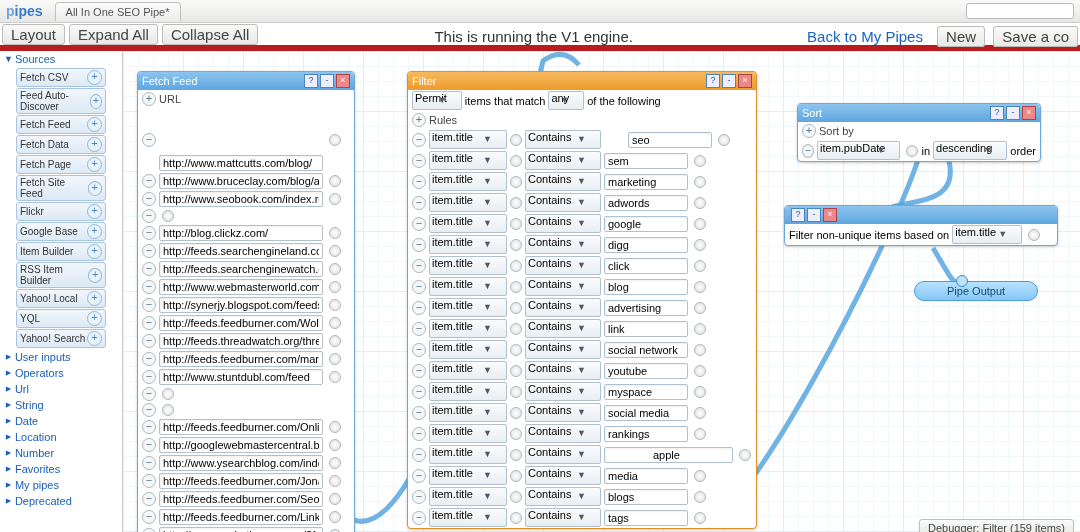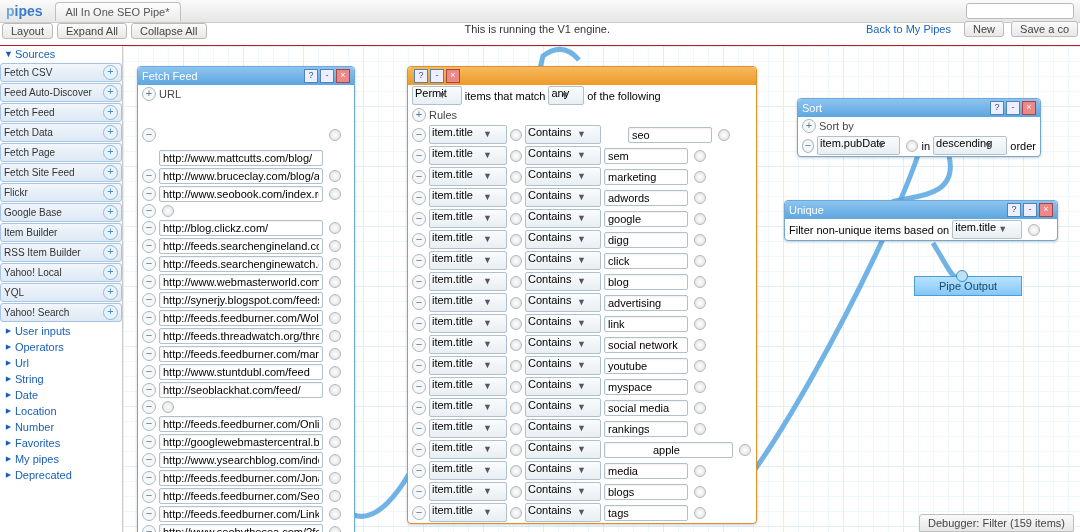--- a/index.html
+++ b/index.html
@@ -2,51 +2,51 @@
 <html><head>
 <meta charset="utf-8">
 <style>
 html,body{margin:0;padding:0;font-family:Arial,Helvetica,sans-serif;font-size:11px;background:#f5f5f3;width:1080px;height:532px;overflow:hidden}
 .top{display:flex;align-items:center;height:22px;background:linear-gradient(#fafafa,#e6e6e4);border-bottom:1px solid #ccc}
 .logo{font-size:14px;font-weight:bold;color:#3a7cc7;padding:0 6px;display:flex;align-items:center}
 .logo .first{color:#6fa8dc}
 .tab{display:inline-block;background:linear-gradient(#fdfdfd,#ebebe9);border:1px solid #bfbfbf;border-bottom:none;border-radius:4px 4px 0 0;padding:3px 10px;margin-left:6px;font-size:11px;color:#555}
 .topright{margin-left:auto;margin-right:6px}
 .topright input{width:100px;border:1px solid #bbb;border-radius:3px;padding:1px 3px;font-size:11px}
-.bar2{display:flex;align-items:flex-start;height:22px;background:#fff;border-bottom:1px solid #b91c1c;font-size:11px}
+.bar2{display:flex;align-items:flex-end;height:22px;background:#fff;border-bottom:6px solid #b91c1c;font-size:15px}
 .btn2{background:linear-gradient(#fafafa,#e8e8e6);border:1px solid #bbb;border-radius:3px;padding:1px 8px;margin:0 2px;cursor:pointer;color:#444}
 .bar2 .center{flex:1;text-align:center;color:#333}
 .bar2 .right a{color:#1a63bf;text-decoration:none;margin-right:8px}
 .main{display:flex;height:488px}
 .sidebar{width:122px;background:#fff;border-right:1px solid #ccc;overflow:hidden}
 .cat{display:flex;align-items:center;padding:2px 4px;font-size:11px;color:#1a5fb4;cursor:pointer}
 .cat .tri{color:#1a5fb4;margin-right:2px;font-size:9px}
 .cat.collapsed .tri{transform:rotate(-90deg);display:inline-block}
-.mod{display:flex;align-items:center;justify-content:space-between;background:linear-gradient(#f1f6fb,#dde9f5);border:1px solid #a8c4e0;border-radius:3px;margin:1px 0;padding:1px 3px;font-size:10px;color:#333;cursor:pointer}
+.mod{display:flex;align-items:center;justify-content:space-between;background:linear-gradient(#f1f6fb,#dde9f5);border:1px solid #a8c4e0;border-radius:3px;margin:1px 16px;padding:1px 3px;font-size:10px;color:#333;cursor:pointer}
 .mod .plus{width:13px;height:13px;border:1px solid #8fb8da;border-radius:50%;background:#e9f3fb;color:#4a88c7;font-size:11px;line-height:11px;text-align:center}
 .canvas{flex:1;position:relative;background:#fff;background-image:linear-gradient(#e2eef5 1px,transparent 1px),linear-gradient(90deg,#e2eef5 1px,transparent 1px),linear-gradient(#f1f8fb 1px,transparent 1px),linear-gradient(90deg,#f1f8fb 1px,transparent 1px);background-size:60px 60px,60px 60px,15px 15px,15px 15px;overflow:hidden}
 svg.wires{position:absolute;left:0;top:0;width:100%;height:100%;pointer-events:none}
 .panel{position:absolute;background:#fff;border:1px solid #6fa8d8;border-radius:4px;box-shadow:0 1px 3px rgba(0,0,0,.2)}
 .panel.orange{border-color:#e09028}
 .ph{height:18px;display:flex;align-items:center;padding:0 4px;background:linear-gradient(#8dc4ef,#5da6e0);border-radius:4px 4px 0 0;color:#fff;font-size:11px}
 .panel.orange .ph{background:linear-gradient(#f6b95f,#ee9a2a)}
 .ph .title{flex:1}
 .ph .ic{width:12px;height:12px;margin-left:2px;background:#eef;border:1px solid #4c86b8;font-size:9px;line-height:10px;text-align:center;color:#2c5a8a;cursor:pointer}
 .ph .close{background:#e88;border-color:#a44;color:#fff}
 .sub{display:flex;align-items:center;padding:2px 4px;font-size:11px;color:#444}
 .plusc{width:12px;height:12px;border:1px solid #a8b8c2;border-radius:50%;background:#f5f7f8;color:#5a7a8c;font-size:11px;line-height:10px;text-align:center;margin-right:3px;cursor:pointer}
 .row{display:flex;align-items:center;padding:1px 4px;gap:3px}
 .minusc{width:12px;height:12px;border:1px solid #a8b8c2;border-radius:50%;background:#f5f7f8;color:#5a7a8c;font-size:11px;line-height:10px;text-align:center;cursor:pointer}
 .inp{border:1px solid #b0c0cc;border-radius:2px;padding:1px 3px;font-size:11px;background:#fff;box-shadow:inset 1px 1px 2px rgba(0,0,0,.06)}
 .sel{border:1px solid #b0c0cc;border-radius:2px;padding:0 2px;font-size:11px;background:linear-gradient(#fafcfd,#e8eef2);height:17px;position:relative}
 .sel .arrow{position:absolute;right:2px;top:3px;font-size:9px;color:#556}
 .sel span{padding-right:12px}
 .dot{width:10px;height:10px;border:1px solid #b0b8bc;border-radius:50%;background:radial-gradient(#fff,#ddd);flex:none}
 .dot.right{margin-left:3px}
-.pipeout{position:absolute;background:linear-gradient(#b8e2ff,#84c8f5);border:1px solid #4a9dd6;border-radius:0;padding:3px 24px;font-size:11px;color:#174a6e;cursor:pointer}
+.pipeout{position:absolute;background:linear-gradient(#b8e2ff,#84c8f5);border:1px solid #4a9dd6;border-radius:10px;padding:3px 32px;font-size:11px;color:#174a6e;cursor:pointer}
 .node-handle{position:absolute;width:10px;height:10px;border:1px solid #3a8cc8;background:#bfe2f8;border-radius:50%}
 .debugger{position:absolute;right:6px;bottom:2px;background:linear-gradient(#fafafa,#e6e6e4);border:1px solid #bfbfbf;border-radius:3px 3px 0 0;padding:2px 8px;font-size:11px;color:#444}
 </style>
 </head>
 <body>
 
 <div class="top">
   <div class="logo">
       <span class="first">p</span>
       <span>ipes</span>
@@ -250,21 +250,20 @@
             <input class="inp" style="width: 156px;" value="http://feeds.feedburner.com/marke">
             <span class="dot right"></span>
           </div>
           <div class="row">
             <span class="minusc">−</span>
             <input class="inp" style="width: 156px;" value="http://www.stuntdubl.com/feed">
             <span class="dot right"></span>
           </div>
           <div class="row">
             <span class="minusc">−</span>
-            <input class="inp" style="width: 156px;" value="http://seoblackhat.com/feed/">
             <span class="dot right"></span>
           </div>
           <div class="row">
             <span class="minusc">−</span>
             <span class="dot right"></span>
           </div>
           <div class="row">
             <span class="minusc">−</span>
             <input class="inp" style="width: 156px;" value="http://feeds.feedburner.com/Onlin">
             <span class="dot right"></span>
@@ -307,20 +306,21 @@
           <div class="row">
             <span class="minusc">−</span>
             <input class="inp" style="width: 156px;" value="http://feeds.searchenginelowdown">
             <span class="dot right"></span>
           </div>
         </div>
     </div>
 
     <div class="panel orange" style="left:284px;top:20px;width:348px">
       <div class="ph">
+          <span class="title">Filter</span>
         <span class="ic">?</span>
         <span class="ic">-</span>
         <span class="ic close">×</span>
       </div>
       <div class="row">
         <span class="sel"><span>Permit</span><span class="arrow">▼</span></span>
         <span>items that match</span>
         <span class="sel"><span>any</span><span class="arrow">▼</span></span>
         <span>of the following</span>
       </div>
@@ -500,21 +500,20 @@
         <span class="sel" style="width:80px"><span>item.pubDate</span><span class="arrow">▼</span></span>
         <span class="dot right"></span>
         <span>in</span>
         <span class="sel" style="width:76px"><span>descending</span><span class="arrow">▼</span></span>
         <span>order</span>
       </div>
     </div>
 
     <div class="panel" style="left:661px;top:154px;width:272px">
       <div class="ph">
-          <span class="title">Unique</span>
         <span class="ic">?</span>
         <span class="ic">-</span>
         <span class="ic close">×</span>
       </div>
       <div class="row">
         <span>Filter non-unique items based on</span>
         <span class="sel" style="width:64px"><span>item.title</span><span class="arrow">▼</span></span>
         <span class="dot right"></span>
       </div>
     </div>

